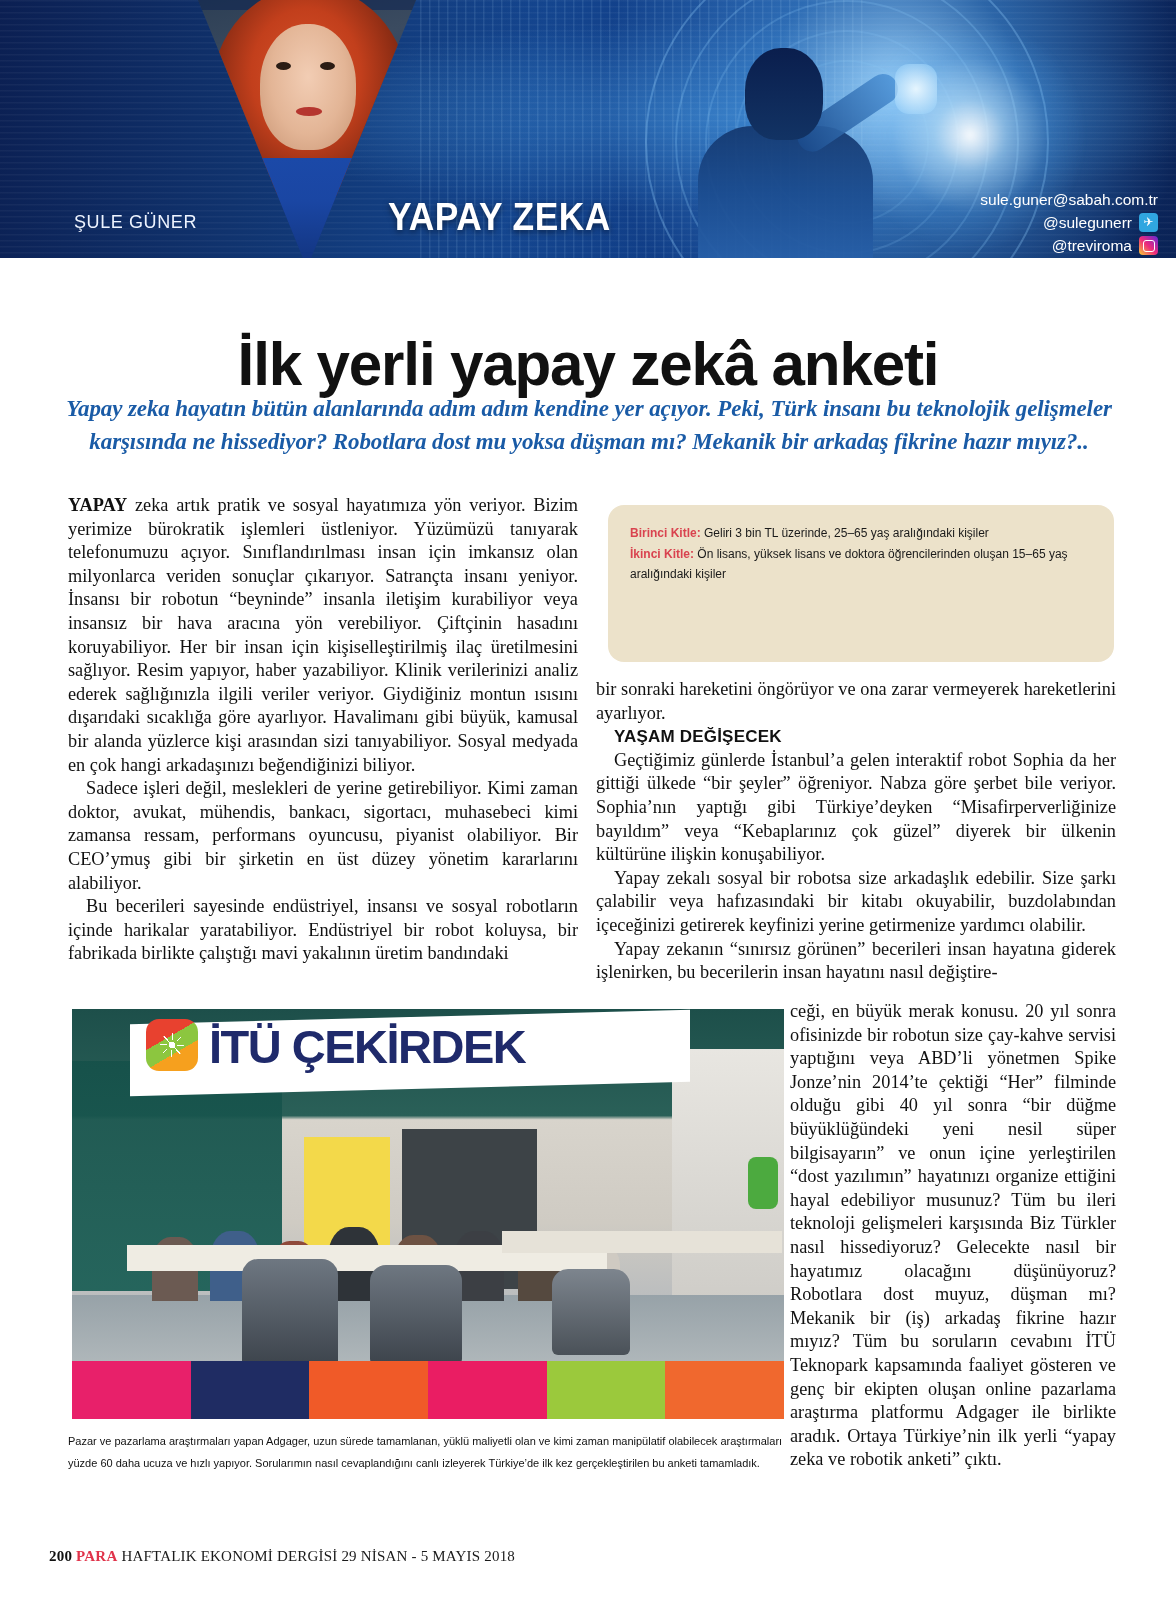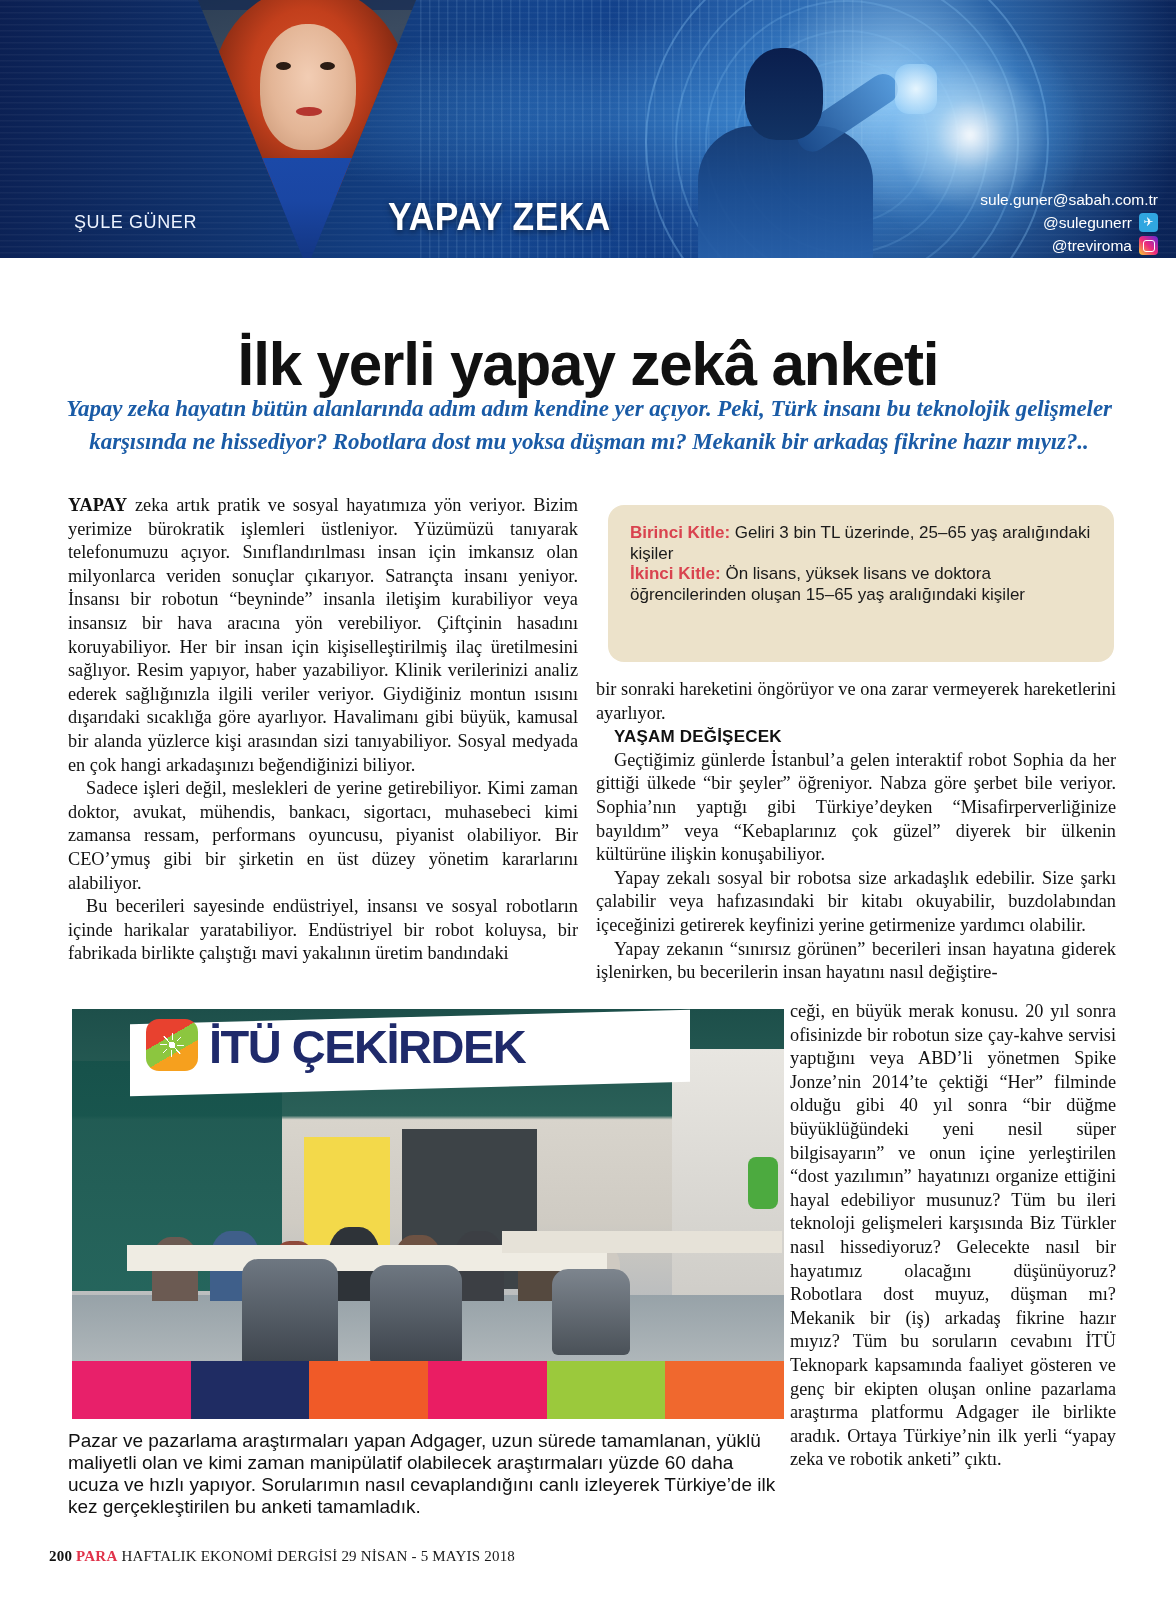--- a/index.html
+++ b/index.html
@@ -166,21 +166,21 @@
   
   .infobox{
     position:absolute;left:608px;top:505px;width:506px;height:157px;
     background:#ece2ca;border-radius:16px;
     font-family:"Liberation Sans",sans-serif;
     box-sizing:border-box;padding:18px 20px 14px 22px;
   }
   .infobox h3{
     margin:0 0 9px 0;font-size:29px;font-weight:700;color:#111;letter-spacing:-.6px;
   }
-  .infobox .line{font-size:17px;line-height:20.5px;color:#1a1a1a;}
+  .infobox .line{font-size:12px;line-height:20.5px;color:#1a1a1a;}
   .infobox .lbl{color:#d9434f;font-weight:700;}
 
   
   .photo{
     position:absolute;left:72px;top:1009px;width:712px;height:410px;
     background:#b9c2c6;overflow:hidden;
   }
   .ph-room{
     position:absolute;inset:0;
     background:
@@ -222,21 +222,21 @@
        #fff 270deg 276deg, transparent 276deg 315deg, #fff 315deg 321deg, transparent 321deg 360deg);
     border-radius:50%;
   }
   .logo-text{
     font-family:"Liberation Sans",sans-serif;font-weight:700;font-size:47px;
     color:#1f2a6b;letter-spacing:-1.5px;white-space:nowrap;
   }
 
   .caption{
     position:absolute;left:68px;top:1430px;width:716px;
-    font-family:"Liberation Sans",sans-serif;font-size:19px;line-height:22px;color:#111;
+    font-family:"Liberation Sans",sans-serif;font-size:11px;line-height:22px;color:#111;
   }
 
   .footer{
     position:absolute;left:49px;top:1548px;
     font-family:Liberation Serif, serif;font-size:15px;color:#1a1a1a;letter-spacing:.2px;
   }
   .footer .pg{font-weight:700;color:#111;}
   .footer .para{font-weight:700;color:#e0334a;}
   .footer .rest{font-weight:400;}
 </style>

